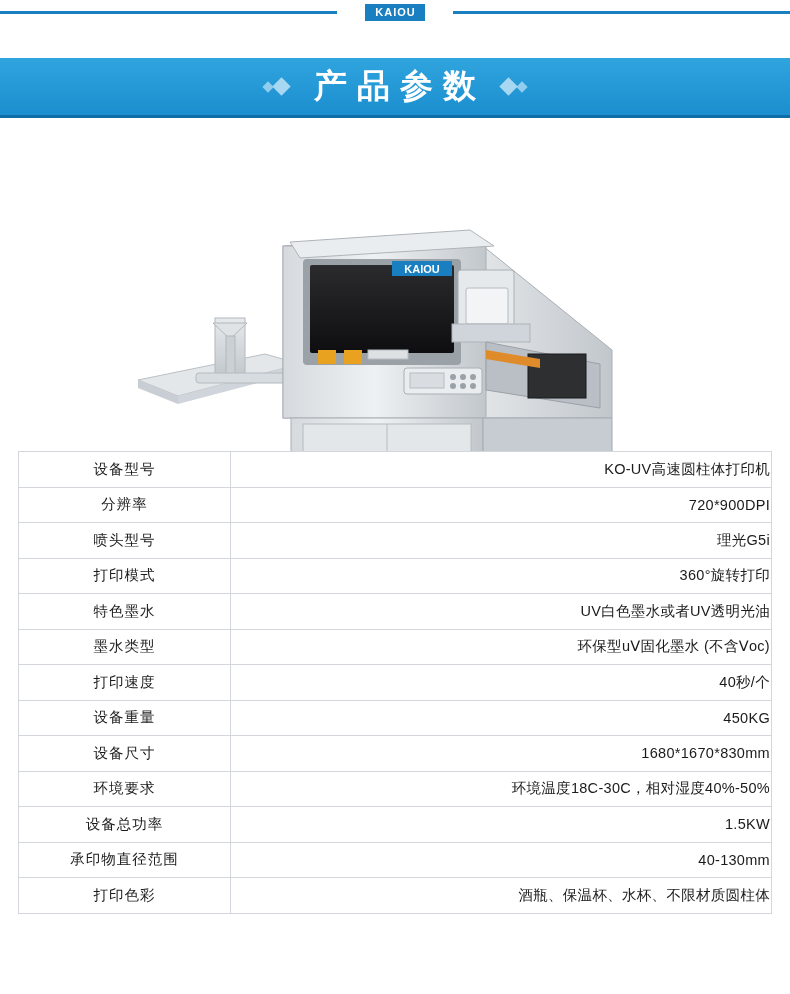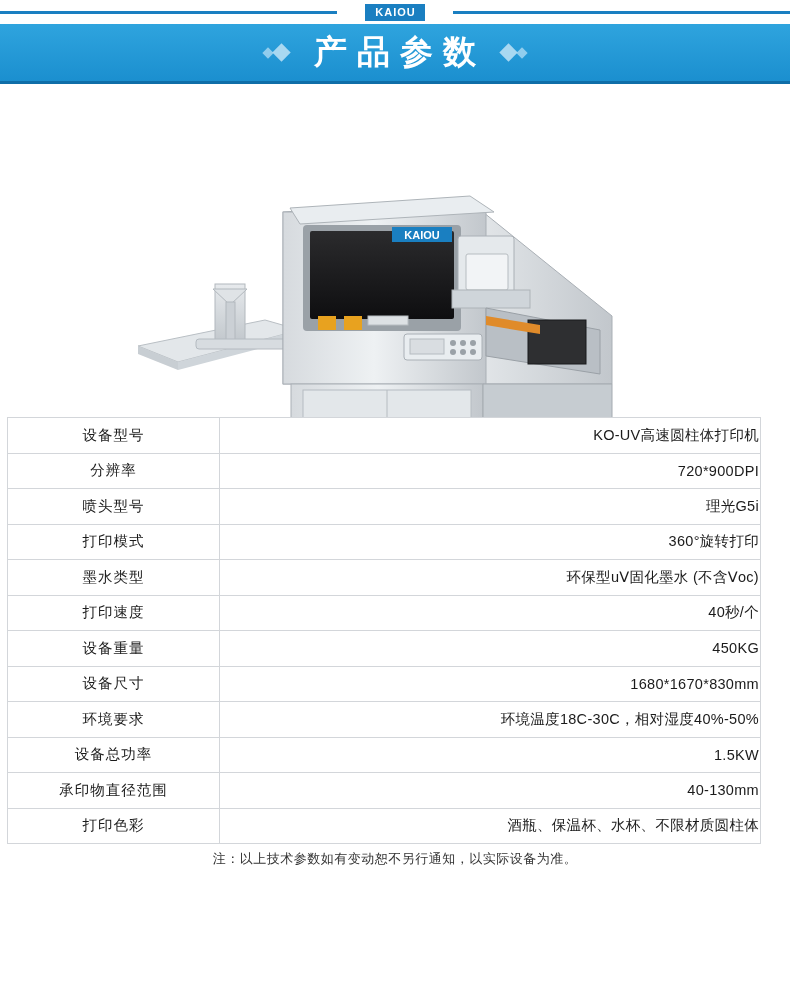--- a/index.html
+++ b/index.html
@@ -48,20 +48,21 @@
   
   .banner {
     height: 60px;
     background: #2196d6;
     background: linear-gradient(180deg, #2fa4de 0%, #1b8fcf 100%);
     display: flex;
     align-items: center;
     justify-content: center;
     gap: 16px;
     border-bottom: 3px solid #0f6ea8;
+    margin-top: 34px;
   }
   .banner-title {
     color: #ffffff;
     font-size: 33px;
     font-weight: bold;
     letter-spacing: 10px;
     text-indent: 10px;
   }
   .diamond-group {
     display: flex;
@@ -86,21 +87,21 @@
   }
   .machine {
     position: absolute;
     left: 0; top: 0;
     width: 790px;
     height: 333px;
   }
 
   
   .table-wrap {
-    padding: 0 7px;
+    padding: 0 18px;
   }
   table.spec {
     width: 754px;
     border-collapse: collapse;
     border: 1px solid #c9ccd1;
     table-layout: fixed;
   }
   table.spec td {
     border: 1px solid #d3d6da;
     height: 35.5px;
@@ -231,20 +232,24 @@
       </tr>
       <tr>
         <td class="k">喷头型号</td>
         <td class="v">理光G5i</td>
       </tr>
       <tr>
         <td class="k">打印模式</td>
         <td class="v">360°旋转打印</td>
       </tr>
       <tr>
+        <td class="k">特色墨水</td>
+        <td class="v">UV白色墨水或者UV透明光油</td>
+      </tr>
+      <tr>
         <td class="k">墨水类型</td>
         <td class="v">环保型uⅤ固化墨水 (不含Ⅴoc)</td>
       </tr>
       <tr>
         <td class="k">打印速度</td>
         <td class="v">40秒/个</td>
       </tr>
       <tr>
         <td class="k">设备重量</td>
         <td class="v">450KG</td>
@@ -264,14 +269,13 @@
       <tr>
         <td class="k">承印物直径范围</td>
         <td class="v">40-130mm</td>
       </tr>
       <tr>
         <td class="k">打印色彩</td>
         <td class="v">酒瓶、保温杯、水杯、不限材质圆柱体</td>
       </tr>
     </tbody>
   </table>
-  <div class="note">注：以上技术参数如有变动恕不另行通知，以实际设备为准。</div>
 </div>
 
 </body></html>

